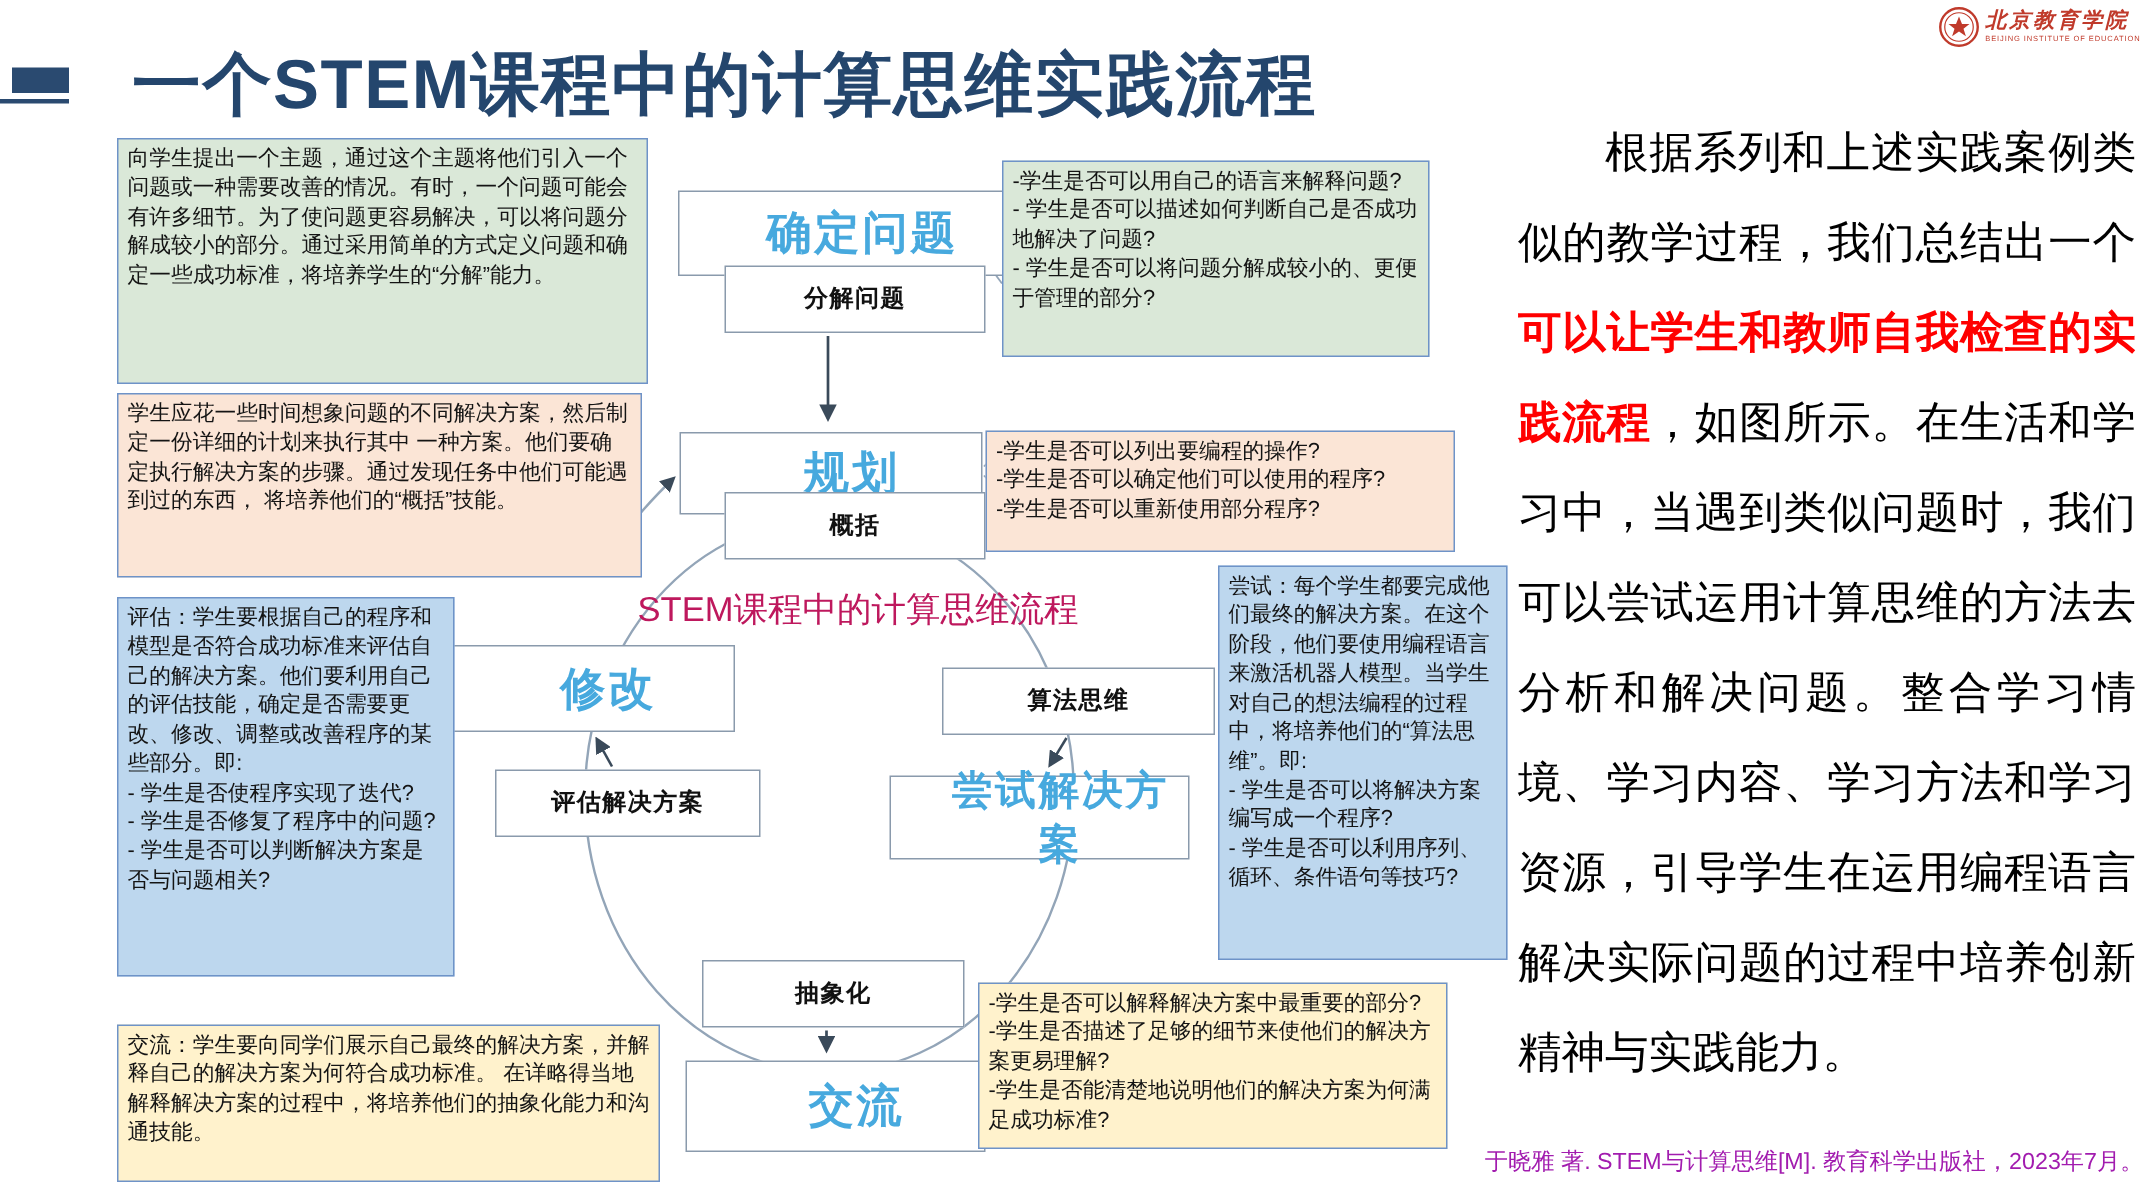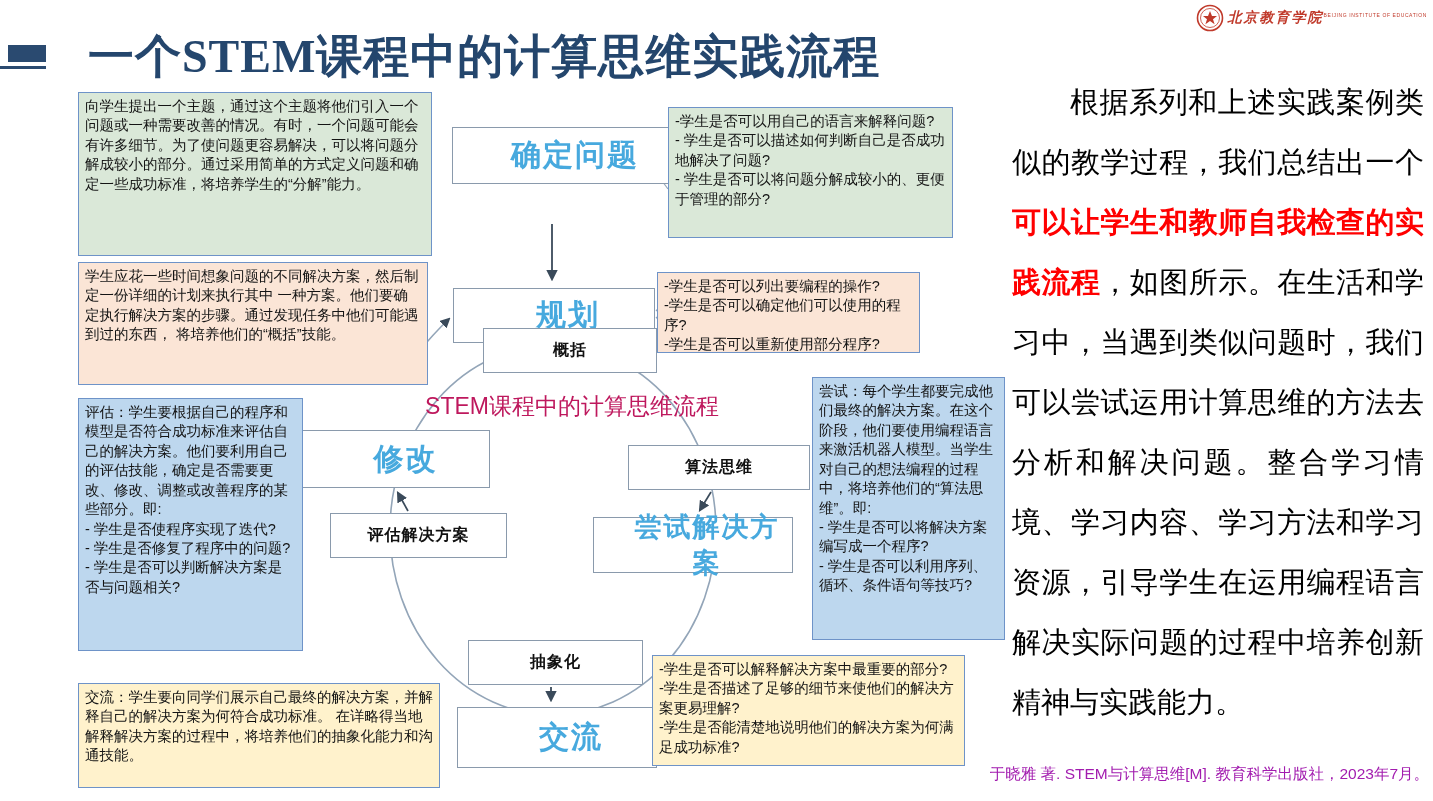--- a/index.html
+++ b/index.html
@@ -5,26 +5,26 @@
   * { margin:0; padding:0; box-sizing:border-box; }
   html,body { width:1433px; height:801px; }
   body {
     position:relative; background:#ffffff; overflow:hidden;
     font-family:"Liberation Sans","DejaVu Sans",sans-serif; color:#1a1a1a;
   }
   
   .accent-bar { position:absolute; left:8px; top:45px; width:38px; height:17px; background:#2a4a70; }
   .accent-line { position:absolute; left:0; top:66px; width:46px; height:3px; background:#2a4a70; }
   h1.page-title {
-    position:absolute; left:88px; top:26px; font-family:Liberation Serif, serif;
+    position:absolute; left:88px; top:26px; font-family:Liberation Sans, sans-serif;
     font-size:46px; font-weight:700; color:#24466d; letter-spacing:1px; white-space:nowrap;
   }
   .logo { position:absolute; right:6px; top:4px; display:flex; align-items:center; gap:4px; }
   .logo-emblem { width:28px; height:28px; }
-  .logo-text { display:flex; flex-direction:row; line-height:1; }
+  .logo-text { display:flex; flex-direction:column; line-height:1; }
   .logo-cn { color:#c03a2b; font-size:14px; font-weight:700; letter-spacing:2px; font-family:"Liberation Serif","DejaVu Serif",serif; font-style:italic; }
   .logo-en { color:#c03a2b; font-size:5px; letter-spacing:0.6px; margin-top:2px; }
   
   .diagram { position:absolute; left:0; top:78px; width:1010px; height:723px; }
   .diagram svg.connectors { position:absolute; left:0; top:0; z-index:0; }
   .flow-box {
     position:absolute; background:#ffffff; border:1.6px solid #8a9aac; z-index:1;
     display:flex; align-items:center; justify-content:center; text-align:center;
   }
   .flow-main { color:#47a9de; font-weight:700; font-size:30px; letter-spacing:2px;padding-left:28px; }
@@ -94,37 +94,38 @@
       </g>
       <g>
         <line x1="651" y1="162" x2="668" y2="132" stroke="#93a5b8" stroke-width="1.2"></line>
         <line x1="651" y1="166" x2="668" y2="189" stroke="#93a5b8" stroke-width="1.2"></line>
         <line x1="656" y1="311" x2="671" y2="295" stroke="#93a5b8" stroke-width="1.2"></line>
         <line x1="656" y1="317" x2="671" y2="333" stroke="#93a5b8" stroke-width="1.2"></line>
       </g>
     </svg>
 
     <div class="flow-box flow-main" style="left:452px; top:49px;  width:218px; height:57px;">确定问题</div>
+    <div class="flow-box flow-sub" style="left:483px; top:99px;  width:174px; height:45px;">分解问题</div>
     <div class="flow-box flow-main" style="left:453px; top:210px; width:202px; height:55px;">规划</div>
     <div class="flow-box flow-sub" style="left:483px; top:250px; width:174px; height:45px;">概括</div>
     <div class="flow-box flow-main" style="left:293px; top:352px; width:197px; height:58px;">修改</div>
     <div class="flow-box flow-sub" style="left:330px; top:435px; width:177px; height:45px;">评估解决方案</div>
     <div class="flow-box flow-sub" style="left:628px; top:367px; width:182px; height:45px;">算法思维</div>
     <div class="flow-box flow-main" style="left:593px; top:439px; width:200px; height:56px; font-size:27px;">尝试解决方案</div>
     <div class="flow-box flow-sub" style="left:468px; top:562px; width:175px; height:45px;">抽象化</div>
     <div class="flow-box flow-main" style="left:457px; top:629px; width:200px; height:61px;">交流</div>
 
     <div class="center-label">STEM课程中的计算思维流程</div>
 
     <div class="note note-green" style="left:78px;  top:14px;  width:354px; height:164px;">向学生提出一个主题，通过这个主题将他们引入一个问题或一种需要改善的情况。有时，一个问题可能会有许多细节。为了使问题更容易解决，可以将问题分解成较小的部分。通过采用简单的方式定义问题和确定一些成功标准，将培养学生的“分解”能力。</div>
     <div class="note note-green" style="left:668px; top:29px;  width:285px; height:131px;">-学生是否可以用自己的语言来解释问题?
 - 学生是否可以描述如何判断自己是否成功地解决了问题?
 - 学生是否可以将问题分解成较小的、更便于管理的部分?</div>
     <div class="note note-peach" style="left:78px;  top:184px; width:350px; height:123px;">学生应花一些时间想象问题的不同解决方案，然后制定一份详细的计划来执行其中 一种方案。他们要确定执行解决方案的步骤。通过发现任务中他们可能遇到过的东西， 将培养他们的“概括”技能。</div>
-    <div class="note note-peach" style="left:657px; top:194px; width:263px; height:81px;">-学生是否可以列出要编程的操作?
+    <div class="note note-peach" style="left:657px; top:209px; width:313px; height:81px;">-学生是否可以列出要编程的操作?
 -学生是否可以确定他们可以使用的程序?
 -学生是否可以重新使用部分程序?</div>
     <div class="note note-blue" style="left:812px; top:299px; width:193px; height:263px;">尝试：每个学生都要完成他们最终的解决方案。在这个阶段，他们要使用编程语言来激活机器人模型。当学生对自己的想法编程的过程中，将培养他们的“算法思维”。即:
 - 学生是否可以将解决方案编写成一个程序?
 - 学生是否可以利用序列、循环、条件语句等技巧?</div>
     <div class="note note-blue" style="left:78px;  top:320px; width:225px; height:253px;">评估：学生要根据自己的程序和模型是否符合成功标准来评估自己的解决方案。他们要利用自己的评估技能，确定是否需要更改、修改、调整或改善程序的某些部分。即:
 - 学生是否使程序实现了迭代?
 - 学生是否修复了程序中的问题?
 - 学生是否可以判断解决方案是否与问题相关?</div>
     <div class="note note-yellow" style="left:78px;  top:605px; width:362px; height:105px;">交流：学生要向同学们展示自己最终的解决方案，并解释自己的解决方案为何符合成功标准。 在详略得当地解释解决方案的过程中，将培养他们的抽象化能力和沟通技能。</div>

